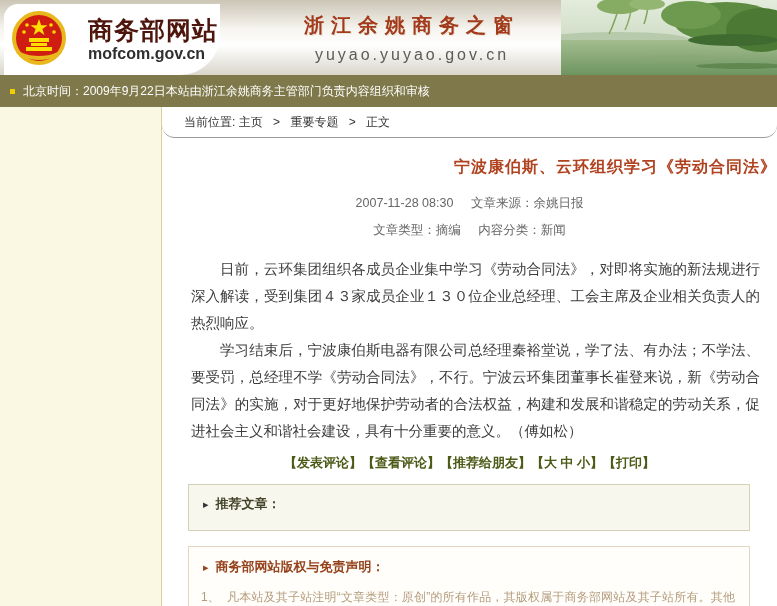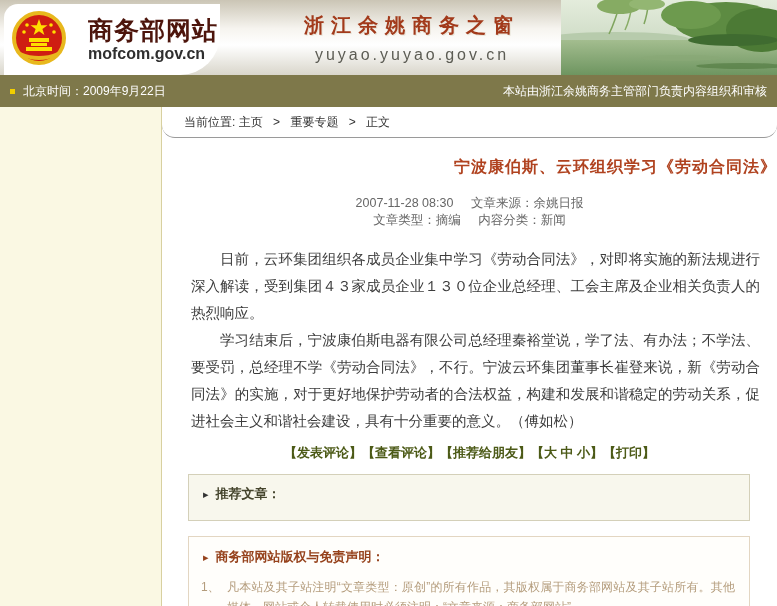--- a/index.html
+++ b/index.html
@@ -19,39 +19,39 @@
   .logo-domain { font-size:16px; font-weight:bold; color:#2f2f2f; line-height:19px; }
   .site-block { position:absolute; left:252px; top:8px; width:320px; text-align:center; cursor:pointer; }
   .site-title { font-size:20px; font-weight:bold; color:#a23a1b; letter-spacing:7px; line-height:34px;
     text-shadow:1px 1px 0 #e9e5da; }
   .site-domain { font-size:16px; color:#5c5c54; letter-spacing:3px; margin-top:4px; }
   .photo { position:absolute; right:0; top:0; width:216px; height:75px; }
   .photo svg { display:block; }
 
   
   .statusbar { height:20px; background:#7e784a; color:#fff; font-size:12px;
-    display:flex; align-items:center; justify-content:space-between; padding:16px 10px; }
+    display:flex; align-items:center; justify-content:flex-start; padding:16px 10px; }
   .statusbar .left { display:flex; align-items:center; }
   .bullet { width:5px; height:5px; background:#f2cf00; display:inline-block; margin-right:8px; }
 
   
   .content { display:flex; height:511px; }
   .sidebar { width:162px; background:#faf8e3; border-right:1px solid #d8d0a0; }
   .main { flex:1; background:#fff; overflow:hidden; }
 
   .breadcrumb { padding:7px 0 6px 22px; font-size:12px; color:#333;
     border-bottom:1px solid #9a9a9a;border-radius:13px; }
   .breadcrumb a { color:#333; text-decoration:none; cursor:pointer; }
   .breadcrumb .sep { margin:0 7px; color:#333; }
 
   .art-title { margin-top:19px; text-align:right; font-size:16px; font-weight:bold;
     color:#b0421f; letter-spacing:1px; }
   .meta { text-align:center; font-size:12.5px; color:#666; }
   .meta-1 { margin-top:17px; }
-  .meta-2 { }
+  .meta-2 { margin-top:10px; }
   .meta span.gap { display:inline-block; width:14px; }
 
   .body-text { padding:17px 17px 0 29px; font-size:14.5px; line-height:27px; color:#3c3c3c;
     text-align:justify; }
   .body-text p { margin:0; text-indent:2em; }
 
   .actions { margin-top:9px; text-align:center; font-size:13px; font-weight:bold; color:#4c5a17; }
   .actions a { color:#4c5a17; text-decoration:none; cursor:pointer; }
 
   .box { margin:12px 27px 0 26px; border:1px solid #d4d0b9; }

